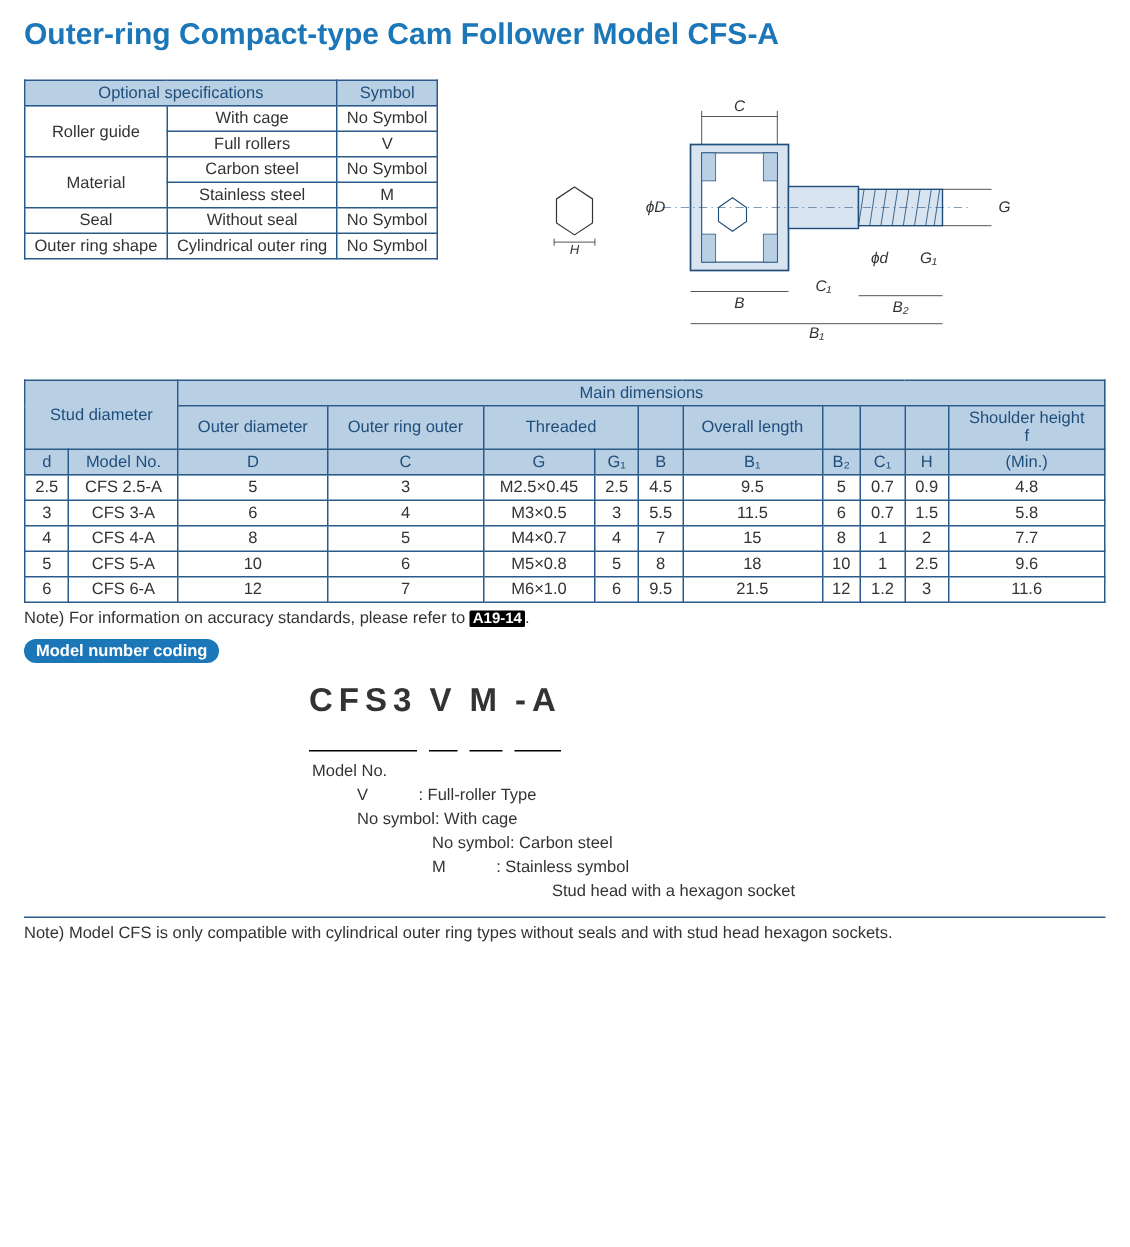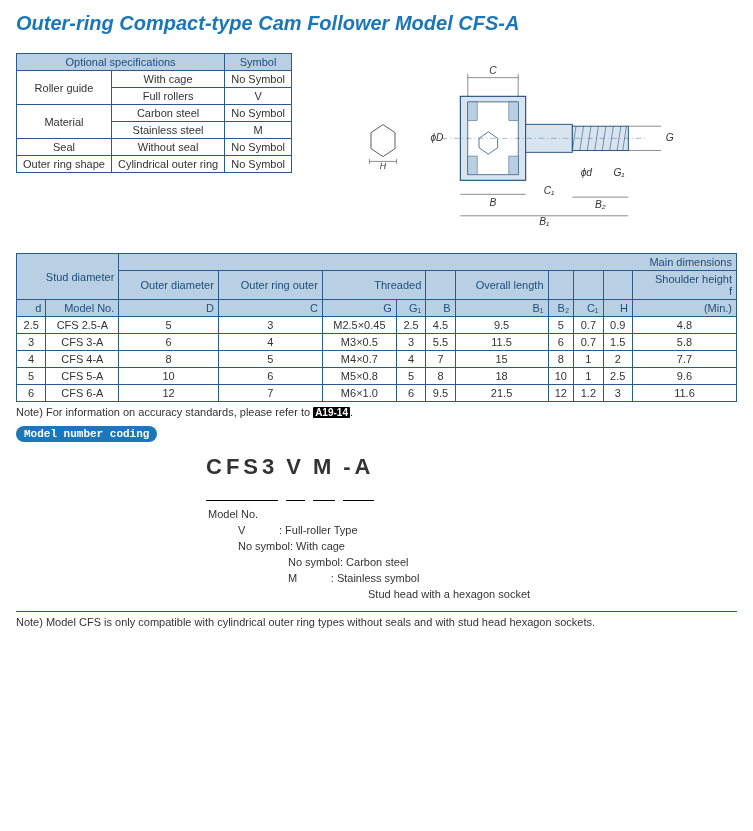--- a/index.html
+++ b/index.html
@@ -9,21 +9,20 @@
     margin: 0;
     padding: 12px 16px;
     width: 753px;
     box-sizing: border-box;
     background: #fff;
   }
   h1.title {
     color: #1b77b8;
     font-size: 20px;
     font-weight: bold;
-    font-style: italic;
     margin: 0 0 18px 0;
   }
   .top-row {
     display: flex;
     align-items: flex-start;
     gap: 36px;
     margin-bottom: 20px;
   }
   table.spec {
     border-collapse: collapse;
@@ -69,21 +68,20 @@
   table.dim th, table.dim td {
     border: 1px solid #2a5a8a;
     padding: 2px 4px;
     text-align: center;
     white-space: nowrap;
   }
   table.dim thead th {
     background: #b8cfe4;
     color: #1f4e7a;
     font-weight: normal;
-    text-align: right;
   }
   table.dim td.model {
     text-align: center;
     padding-left: 4px;
   }
   .note {
     font-size: 11px;
     margin-top: 4px;
   }
   .note .ref {
@@ -97,21 +95,20 @@
   }
   .badge {
     display: inline-block;
     background: #1b77b8;
     color: #fff;
     font-size: 11px;
     padding: 2px 8px;
     border-radius: 8px;
     margin-top: 8px;
     font-weight: bold;
-    font-family: Liberation Mono, monospace;
   }
   .coding {
     margin-top: 12px;
     margin-left: 190px;
     font-size: 12px;
   }
   .coding .big {
     font-size: 22px;
     font-weight: bold;
     letter-spacing: 4px;

